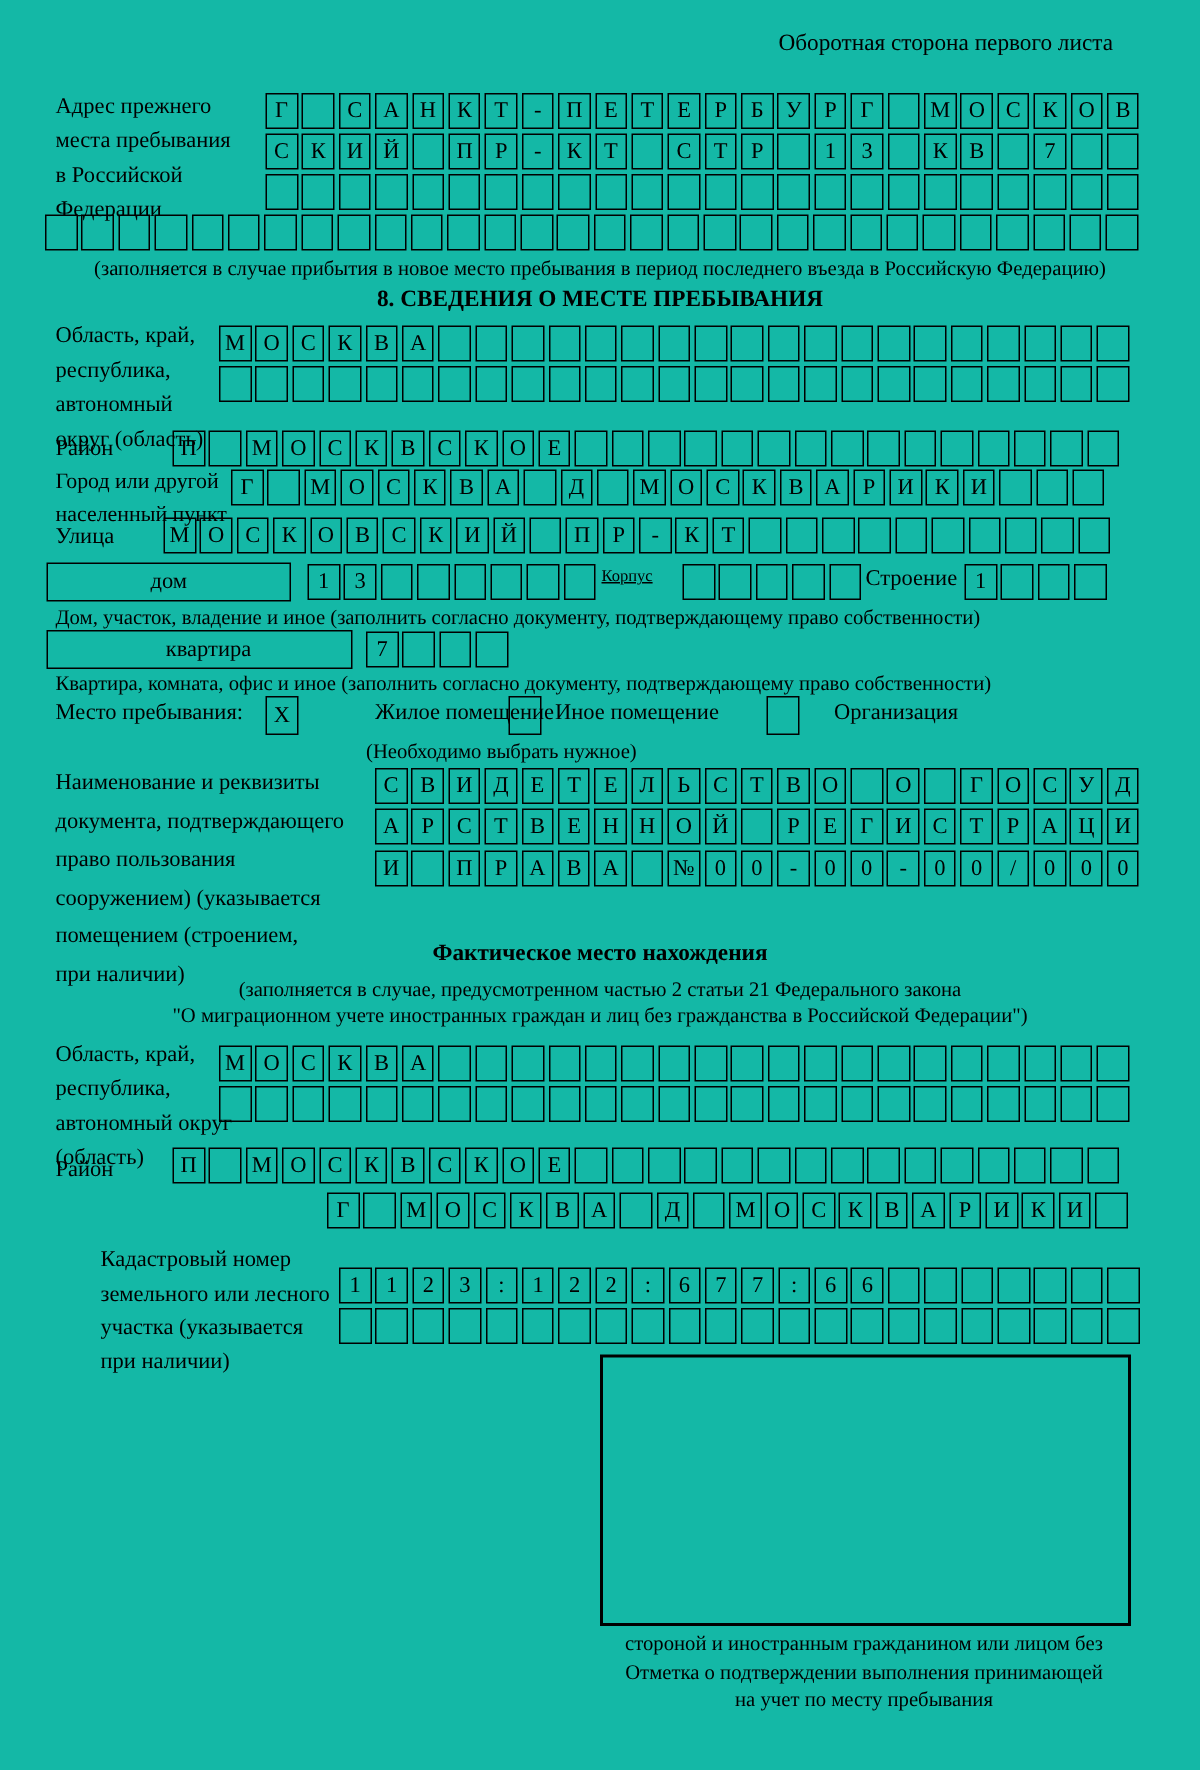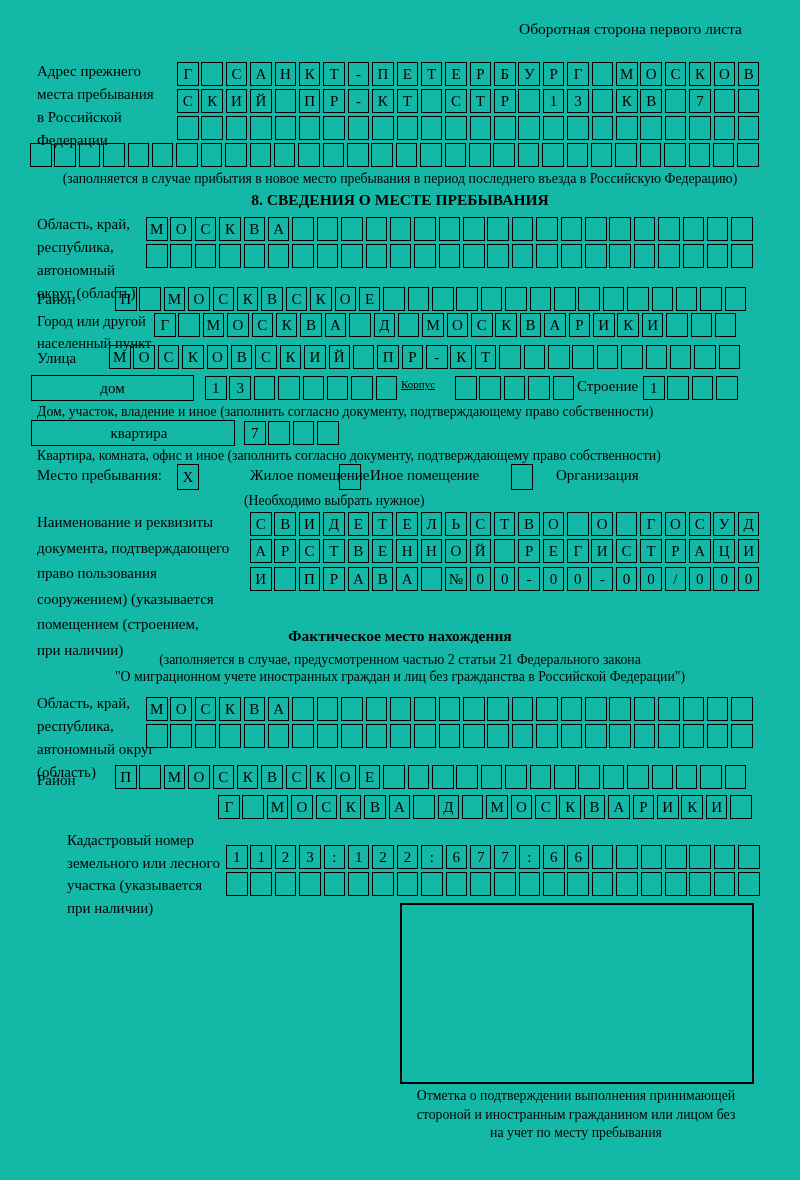--- a/index.html
+++ b/index.html
@@ -647,18 +647,18 @@
       <span class="cell"></span>
       <span class="cell"></span>
       <span class="cell"></span>
       <span class="cell"></span>
       <span class="cell"></span>
       <span class="cell"></span>
     </div>
 
   <div class="abs stamp-box"></div>
   <div class="abs stamp-caption">
+      <div>стороной и иностранным гражданином или лицом без</div>
       <div>Отметка о подтверждении выполнения принимающей</div>
-      <div>стороной и иностранным гражданином или лицом без</div>
       <div>на учет по месту пребывания</div>
     </div>
 
 </div>
 
 </body></html>

